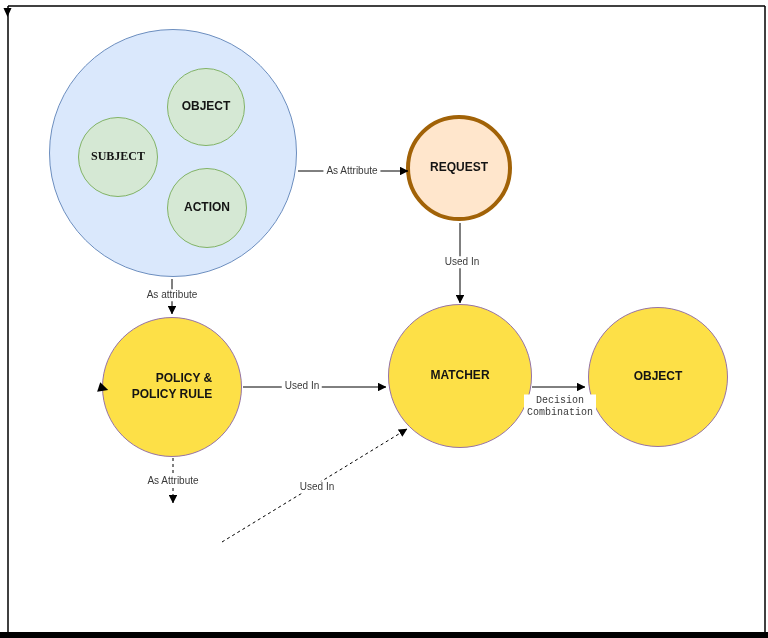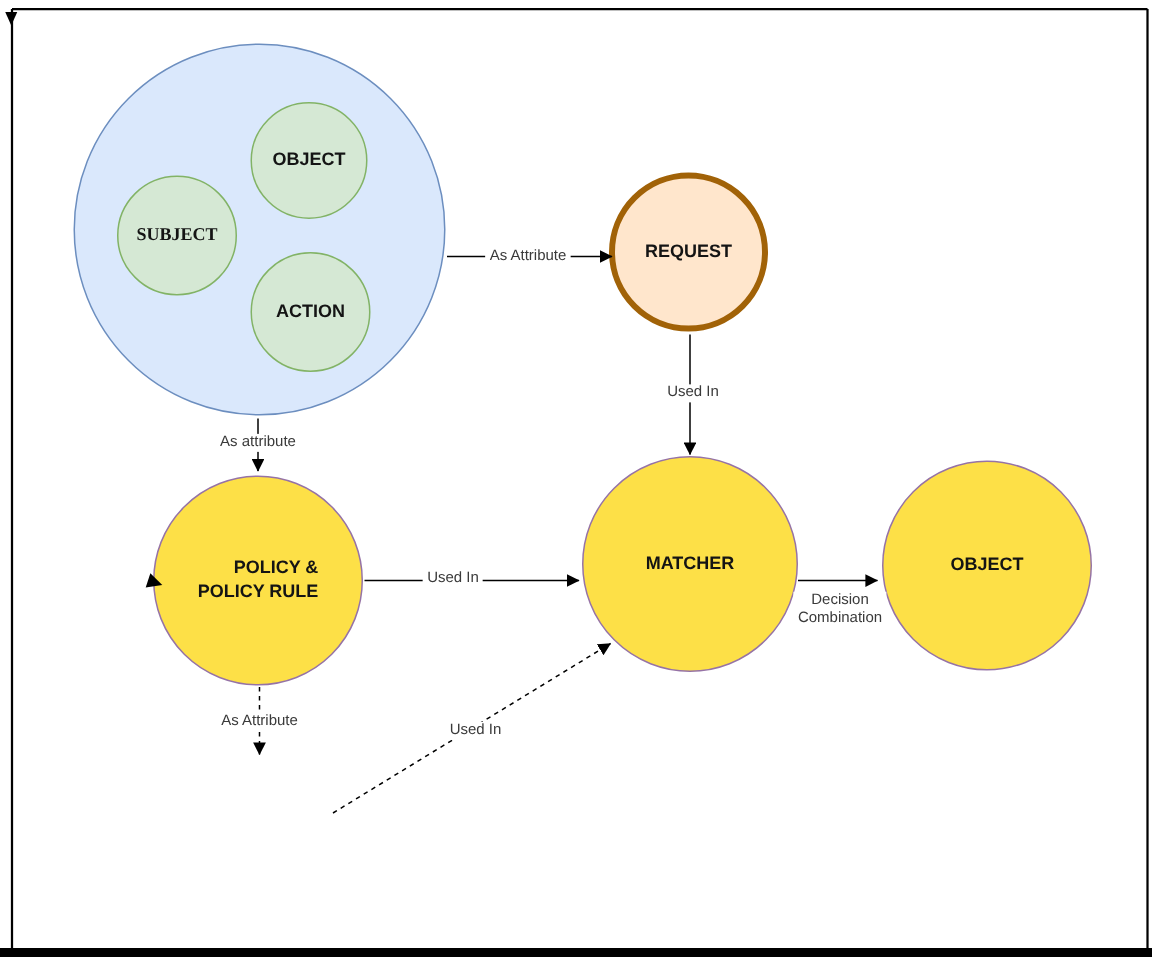--- a/index.html
+++ b/index.html
@@ -32,21 +32,21 @@
 
   .edge-label {
     position:absolute; transform:translate(-50%,-50%);
     background:#ffffff; padding:0 3px; font-size:10px; color:#3a3a3a;
     white-space:pre-line; text-align:center; line-height:1.15; z-index:3;
   }
   .l-as-attr-request { left:352px; top:171px; }
   .l-used-in-request { left:462px; top:262px; }
   .l-as-attr-policy  { left:172px; top:295px; }
   .l-used-in-policy  { left:302px; top:386px; }
-  .l-decision        { left:560px; top:406px; }
+  .l-decision        { left:560px; top:406px;font-family:Liberation Mono, monospace; }
   .l-as-parameter    { left:173px; top:481px; }
   .l-used-in-stub    { left:317px; top:487px; }
 </style>
 </head>
 <body>
 
 <div class="canvas">
 
   <div class="node fill-blue n-group"></div>
 

